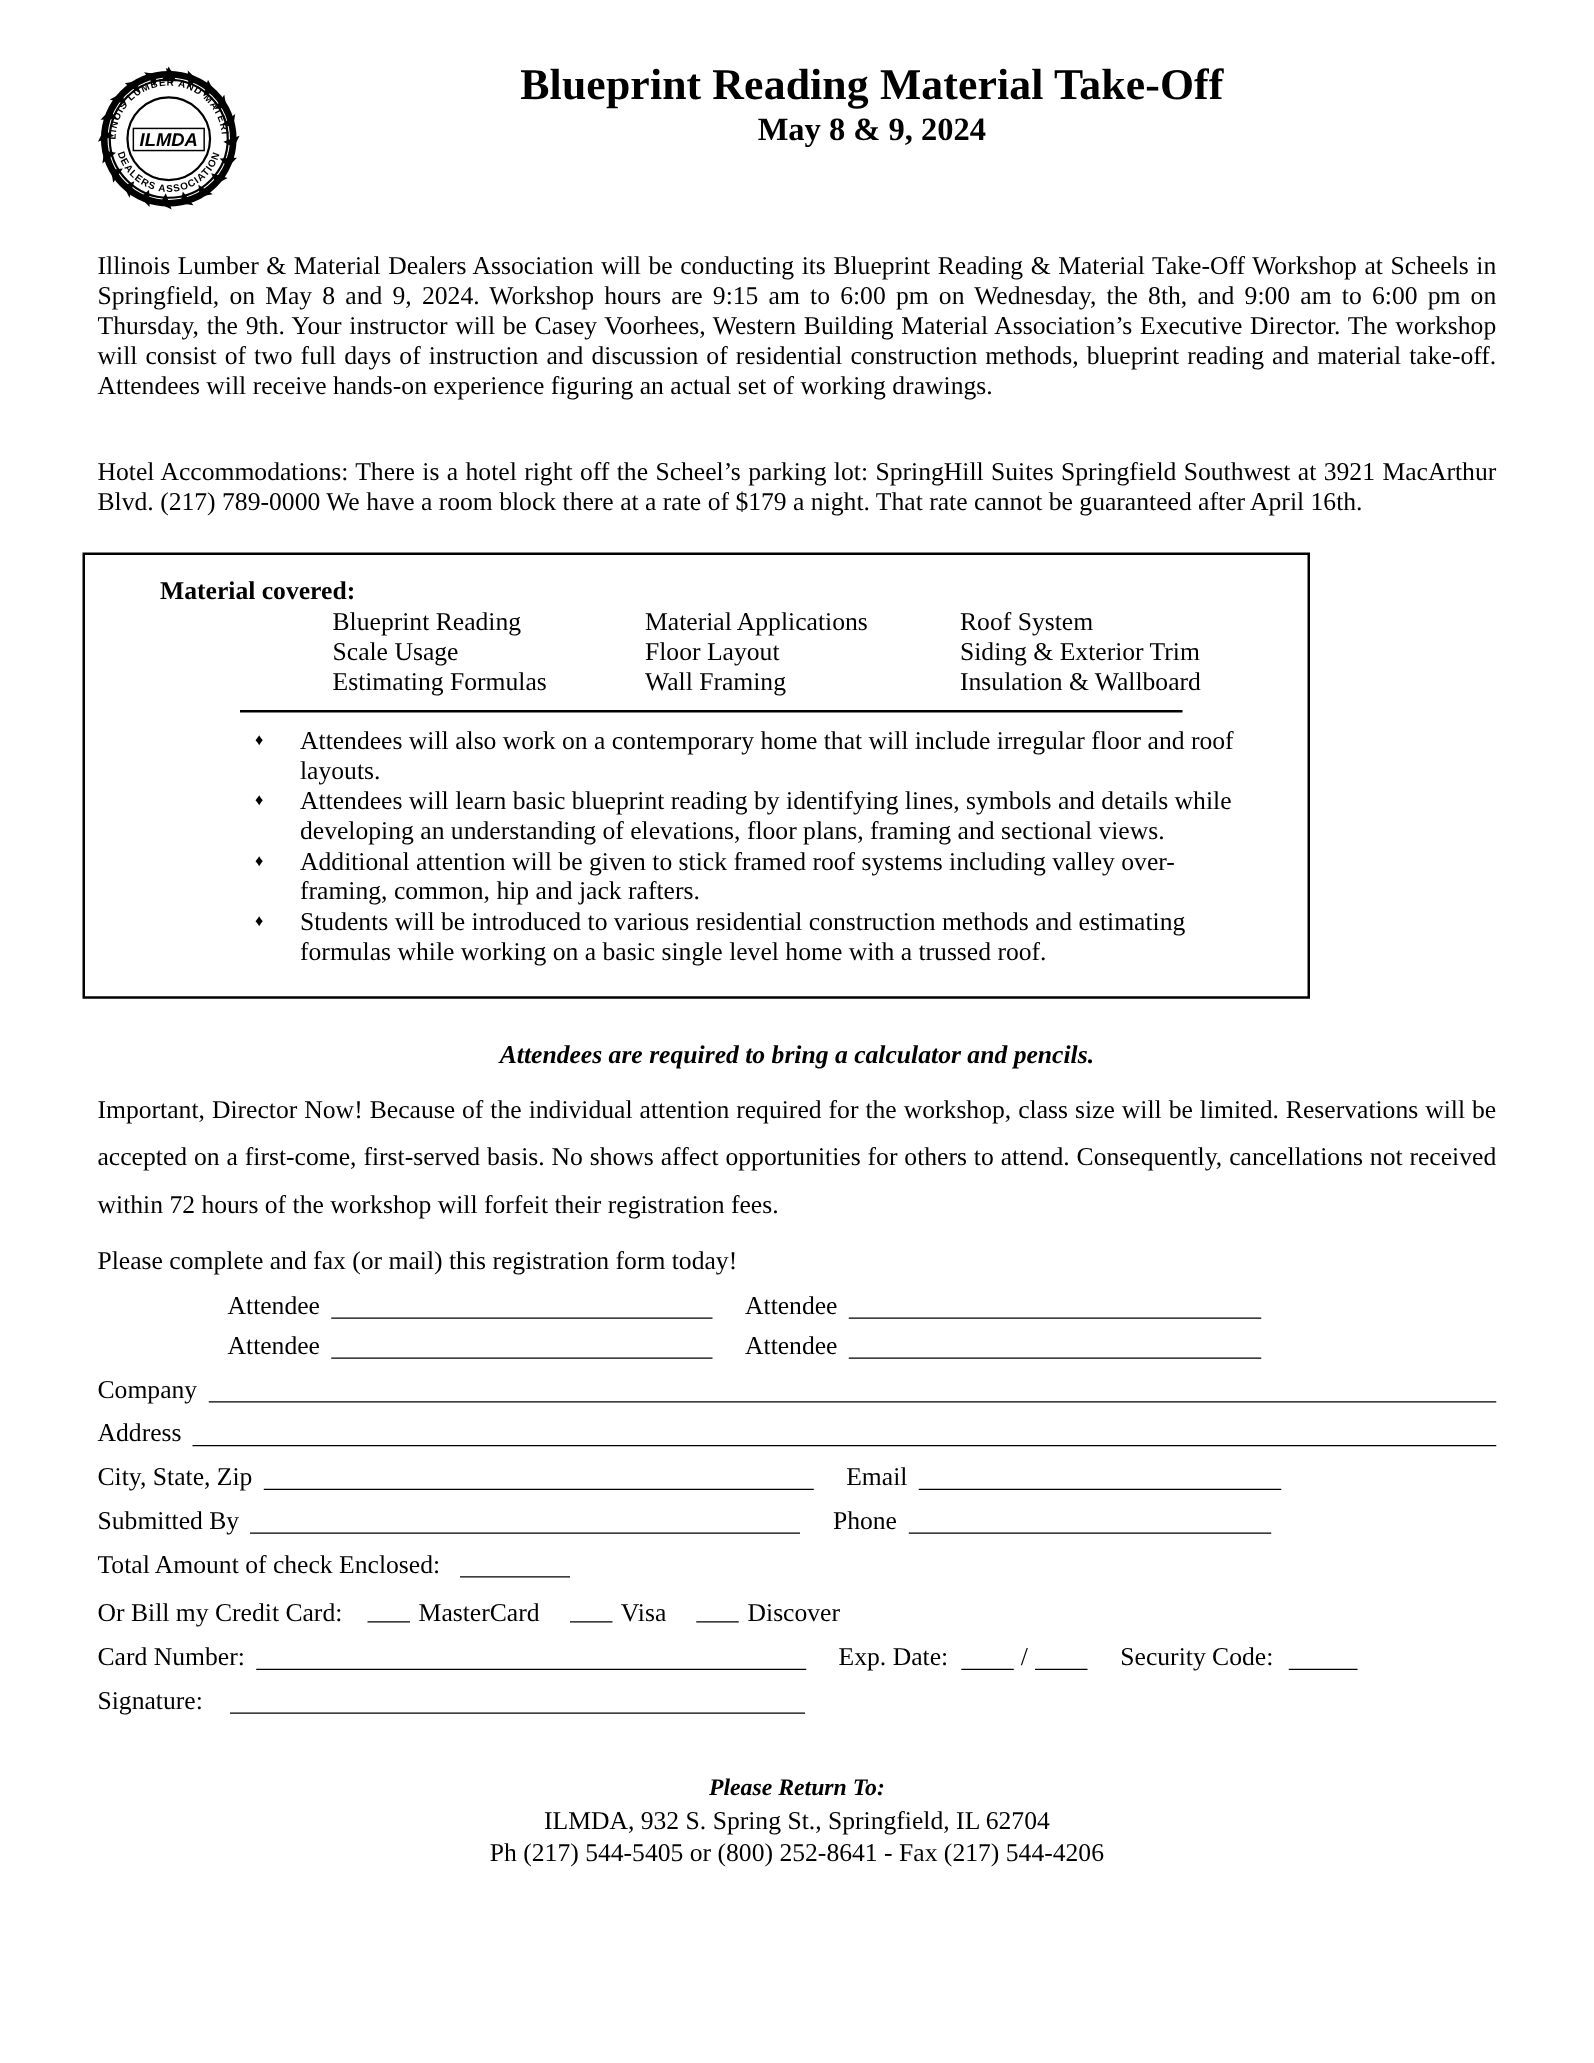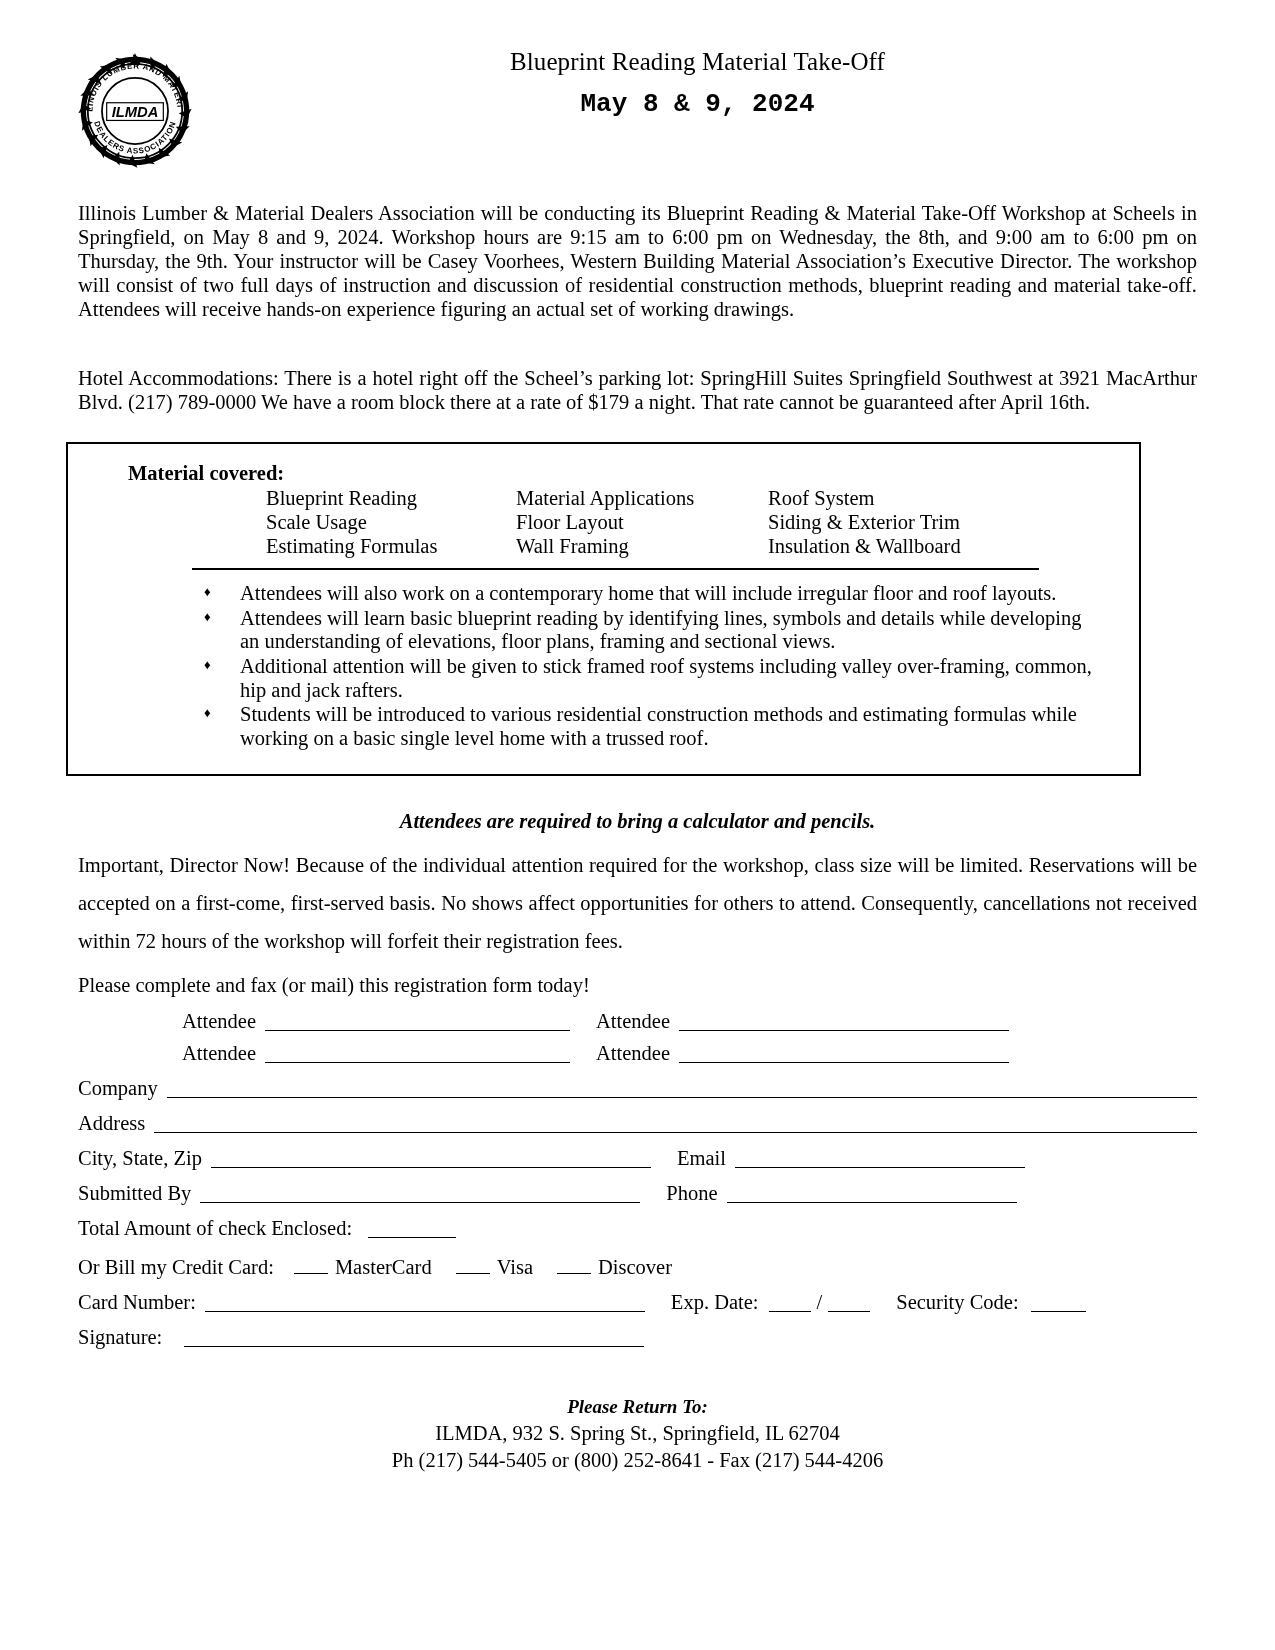--- a/index.html
+++ b/index.html
@@ -40,32 +40,31 @@
     width: 118px;
     height: 118px;
     display: block;
   }
   .title-wrap {
     flex: 1;
     text-align: center;
     padding-right: 150px;
   }
   .doc-title {
-    font-size: 25px;
-    font-weight: normal;
+    font-size: 35px;
+    font-weight: bold;
     letter-spacing: 0.1px;
     line-height: 1.12;
     white-space: nowrap;
   }
   .doc-subtitle {
     font-size: 26px;
     font-weight: bold;
     line-height: 1.2;
-    margin-top: 13px;
-    font-family: Liberation Mono, monospace;
+    margin-top: 1px;
   }
 
   
   .content {
     padding: 0 78px 0 78px;
   }
   p.para {
     margin: 0;
     font-size: 20.5px;
     line-height: 1.165;
@@ -76,21 +75,21 @@
   .gap-md { height: 23px; }
   .gap-sm { height: 14px; }
   b, .b { font-weight: normal; }
 
   
   .material-box {
     margin: 27px 78px 0 66px;
     border: 2px solid #000;
     padding: 18px 24px 22px 24px;
     box-sizing: border-box;
-    width: 1075px;
+    width: 982px;
     min-height: 330px;
   }
   .material-heading {
     font-size: 20.5px;
     font-weight: bold;
     padding-left: 36px;
     margin-bottom: 2px;
   }
   .material-grid {
     margin-left: 174px;

